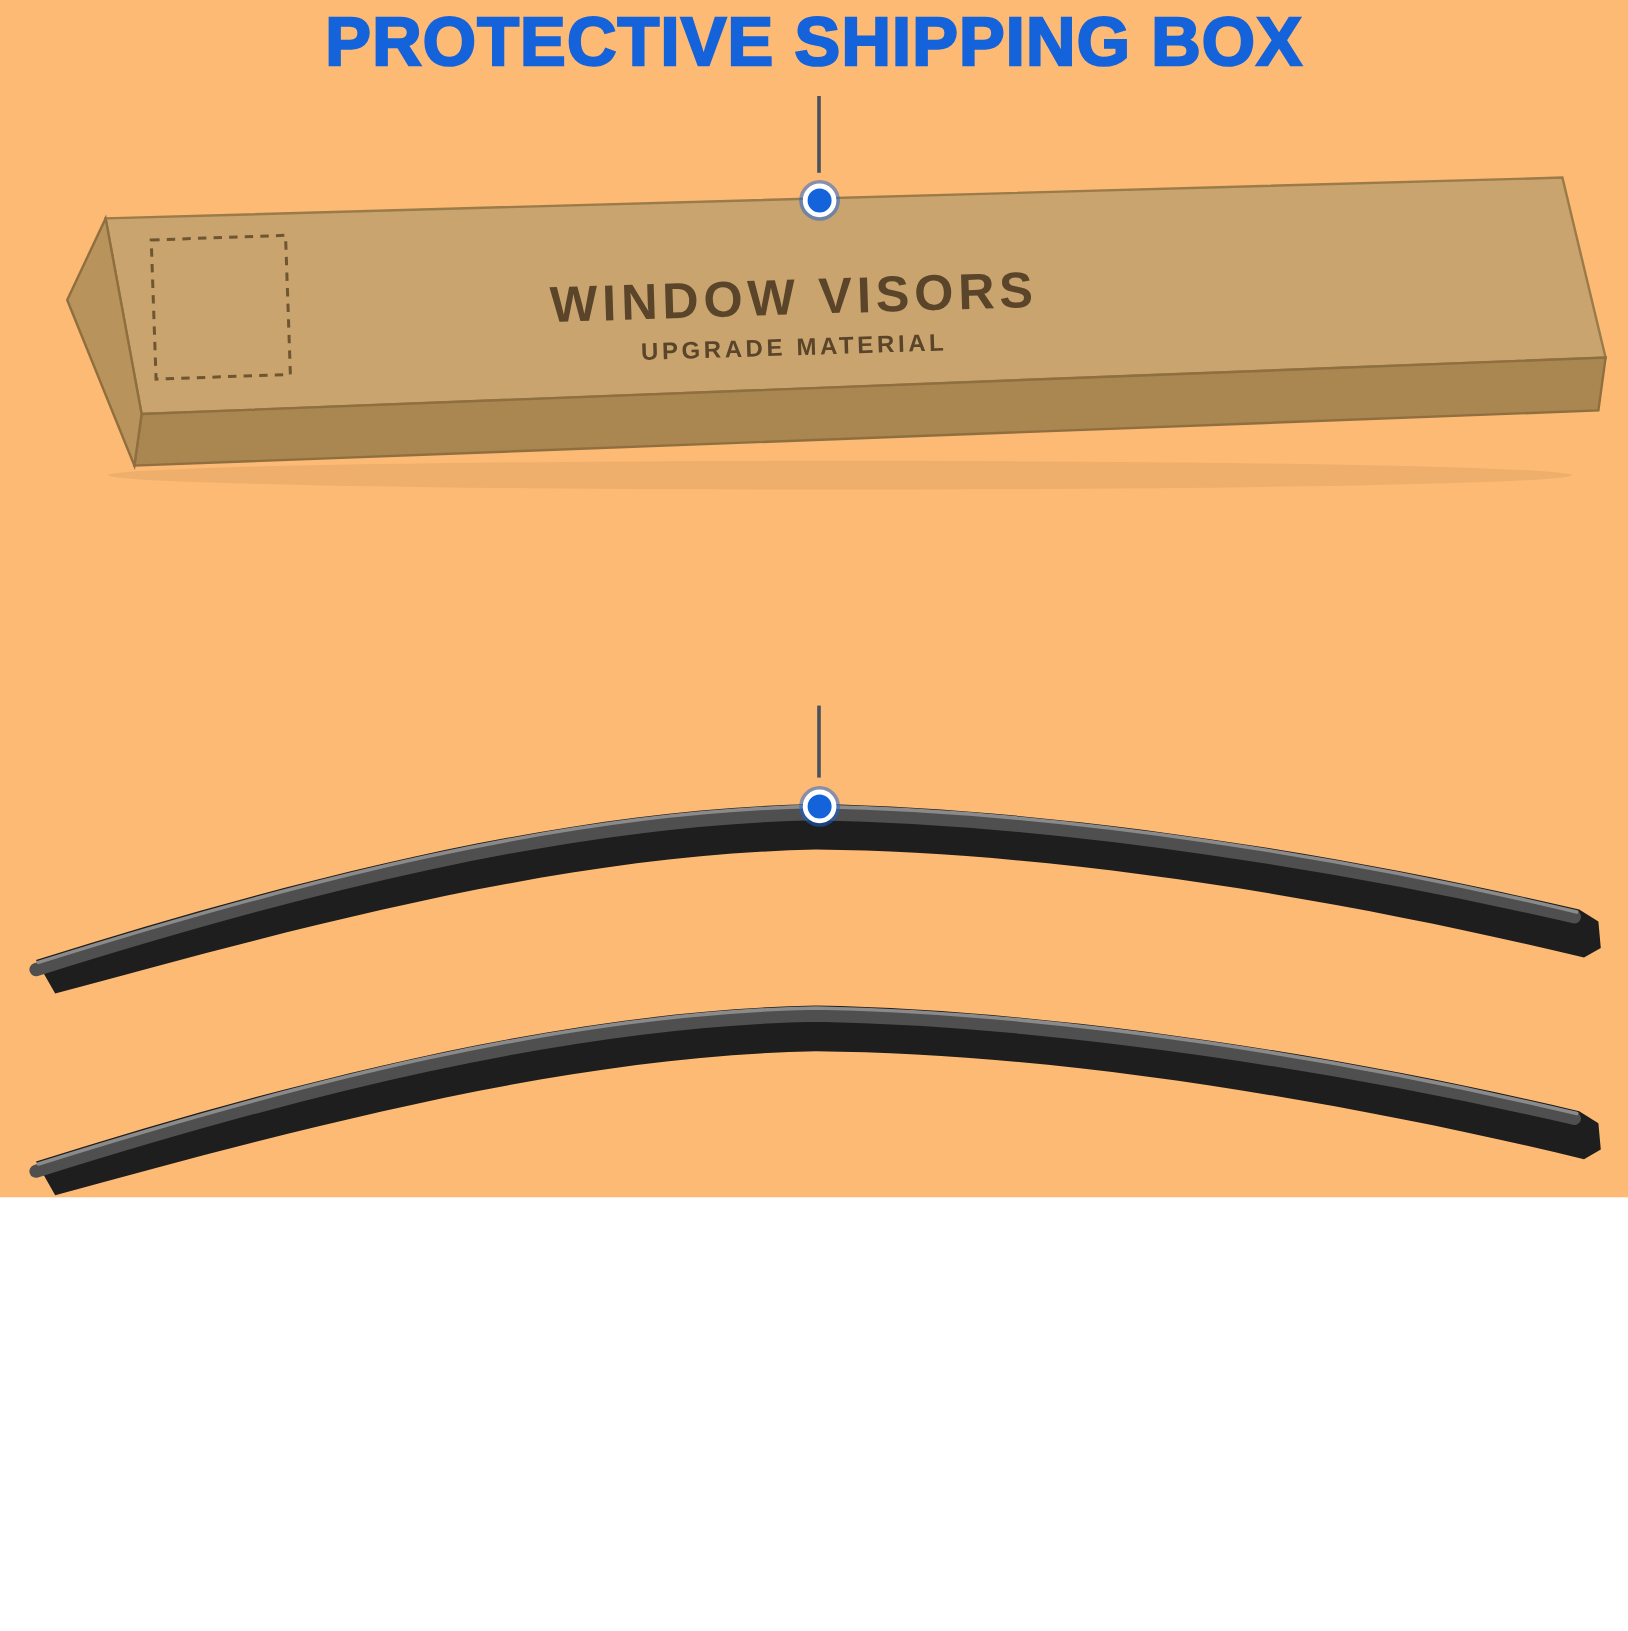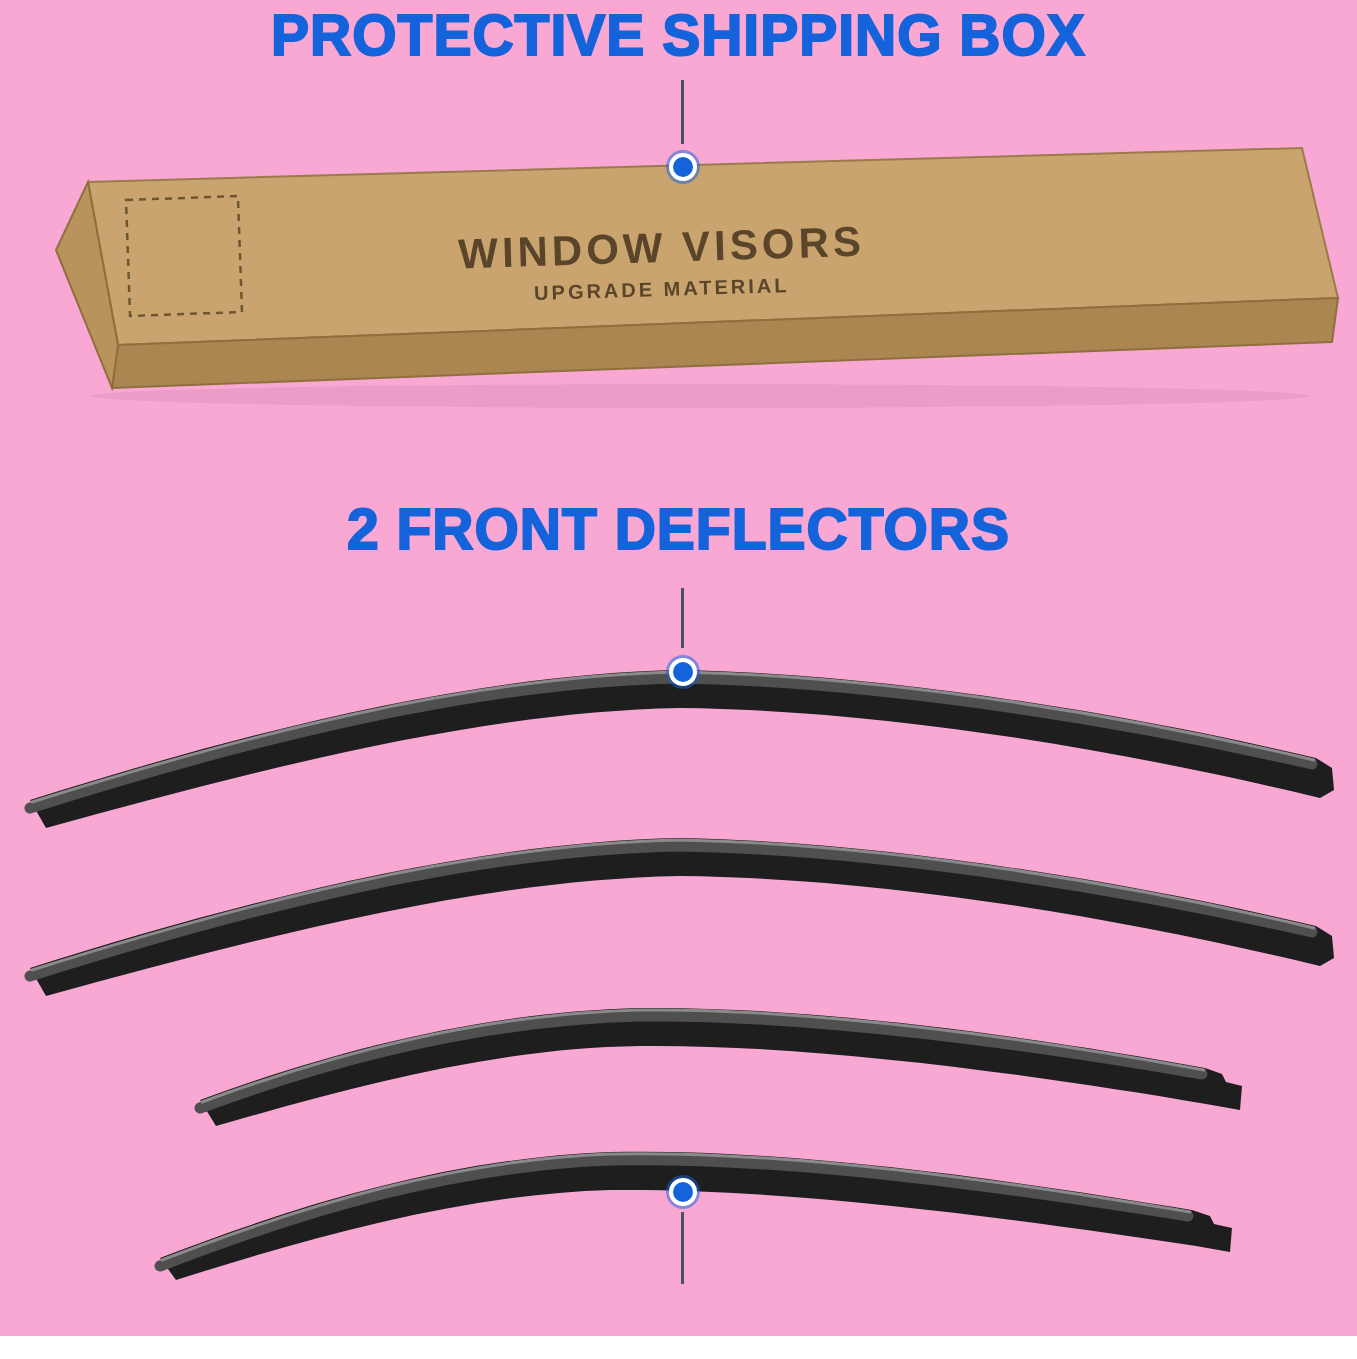--- a/index.html
+++ b/index.html
@@ -1,19 +1,19 @@
 <!DOCTYPE html>
 <html><head>
 <meta charset="utf-8">
 <style>
   html,body{margin:0;padding:0;background:#fff;}
   .page{
     position:relative;
-    width:1357px;height:1336px;
-    background:#f9a8d4;
+    width:1357px;height:998px;
+    background:#fdba74;
     overflow:hidden;
     font-family:"Liberation Sans","DejaVu Sans",sans-serif;
   }
   .heading{
     position:absolute;left:0;width:100%;
     text-align:center;
     font-weight:700;
     font-size:57px;
     letter-spacing:1px;
     color:#1563db;
@@ -57,21 +57,20 @@
     <polygon points="118,225 1338,178 1332,222 112,268" fill="#aa8751" stroke="#8f6f3f" stroke-width="2"></polygon>
 
     <polygon points="88,62 118,225 112,268 56,130" fill="#b8935c" stroke="#8f6f3f" stroke-width="2"></polygon>
 
     <rect x="128" y="78" width="112" height="116" fill="none" stroke="#6e5633" stroke-width="2.5" stroke-dasharray="7 6" transform="rotate(-2 184 136)"></rect>
 
     <text x="662" y="142" text-anchor="middle" font-size="42" font-weight="bold" fill="#5a452a" letter-spacing="4" transform="rotate(-1.8 662 142)" font-family="Liberation Sans, DejaVu Sans, sans-serif">WINDOW VISORS</text>
     <text x="662" y="176" text-anchor="middle" font-size="20" font-weight="bold" fill="#5a452a" letter-spacing="3" transform="rotate(-1.8 662 176)" font-family="Liberation Sans, DejaVu Sans, sans-serif">UPGRADE MATERIAL</text>
   </svg>
 
-  <div class="heading h-front">2 FRONT DEFLECTORS</div>
 
   <svg class="visors-svg" width="1357" height="660" viewBox="0 0 1357 660">
 
     <g>
       <path d="M 30 170 C 240 104, 470 44, 680 40 C 890 44, 1130 84, 1316 128
                L 1332 138 L 1334 160 L 1320 168
                C 1130 122, 890 80, 680 78 C 472 82, 252 142, 46 198 Z" fill="#1e1e1e"></path>
       <path d="M 30 178 C 240 112, 470 52, 680 48 C 890 52, 1130 92, 1312 134" stroke="#4f4f4f" stroke-width="11" fill="none" stroke-linecap="round"></path>
       <path d="M 32 172 C 242 106, 470 46, 680 42 C 890 46, 1130 86, 1314 130" stroke="#8a8a8a" stroke-width="3" fill="none" stroke-linecap="round"></path>
     </g>

